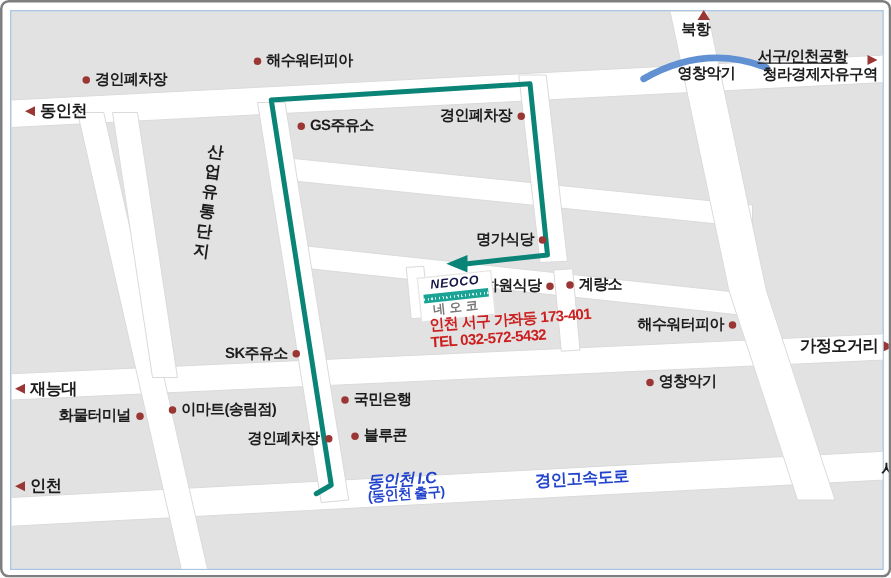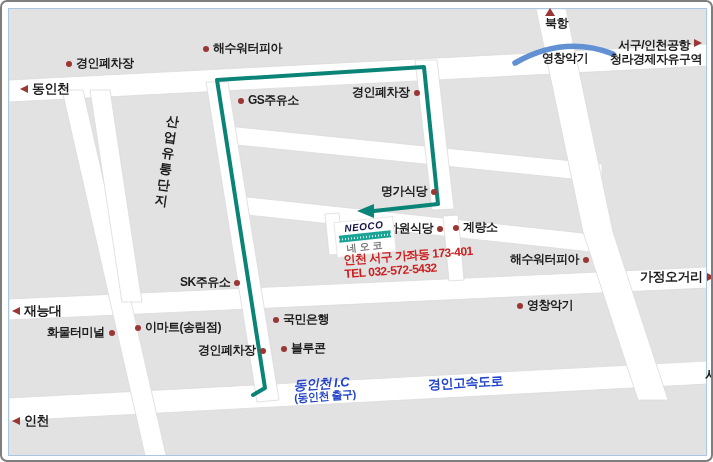--- a/index.html
+++ b/index.html
@@ -17,21 +17,21 @@
     position:absolute;display:flex;align-items:center;gap:4px;white-space:nowrap;
     font-size:12px;font-weight:bold;color:#1c1c1c;letter-spacing:-0.5px;line-height:1.1;
   }
   .lm.big{font-size:13px;}
   .dot{width:6px;height:6px;border-radius:50%;background:#9a3634;flex:0 0 auto;}
   .tri-l{width:0;height:0;border-top:4px solid transparent;border-bottom:4px solid transparent;border-right:8px solid #9a3634;flex:0 0 auto;}
   .tri-r{width:0;height:0;border-top:4px solid transparent;border-bottom:4px solid transparent;border-left:8px solid #9a3634;flex:0 0 auto;}
   .tri-u{width:0;height:0;border-left:5px solid transparent;border-right:5px solid transparent;border-bottom:8px solid #9a3634;}
   .col{flex-direction:column;gap:1px;}
   .col.right{align-items:flex-end;}
-  .row{display:flex;align-items:flex-start;gap:4px;}
+  .row{display:flex;align-items:flex-end;gap:16px;text-decoration:underline;}
   #lm-industrial{
     width:15px;word-break:break-all;white-space:normal;line-height:16px;font-size:13px;
     transform:rotate(8deg);transform-origin:top center;letter-spacing:0;
   }
   #neoco-card{
     position:absolute;left:334px;top:218px;width:52px;background:#fff;padding:2px 3px;
     transform:rotate(-6deg);text-align:center;box-shadow:0 0 0 1px #e6e6e6;
   }
   .neoco-en{font-size:10px;font-weight:900;font-style:italic;color:#16164a;letter-spacing:.5px;line-height:10px;}
   .neoco-bar{height:7px;margin:1px 0;background:#1ba496;
@@ -83,21 +83,21 @@
       <path d="M513,61 Q562,33 611,52" fill="none" stroke="#6191d3" stroke-width="5.5" stroke-linecap="round"></path>
       <polyline points="251,393 263,386 215,78 422,65 436,202 372,209" fill="none" stroke="#0b8478" stroke-width="4" stroke-linejoin="round" stroke-linecap="round"></polyline>
       <polygon points="372,202 372,216 355,209" fill="#0b8478"></polygon>
     </g>
   </svg>
 
   <div class="lm big" style="left:18px;top:80px">
     <span class="tri-l"></span>
     <span>동인천</span>
   </div>
-  <div class="lm col" style="left:543px;top:6px;align-items:flex-start">
+  <div class="lm col" style="left:543px;top:6px;align-items:flex-end">
     <span class="tri-u"></span>
     <span>북항</span>
   </div>
   <div class="lm col right" style="left:600px;top:37px;right:auto;width:100px">
     <span class="row">
       <span>서구/인천공항</span>
       <span class="tri-r"></span>
     </span>
     <span>청라경제자유구역</span>
   </div>
@@ -106,21 +106,21 @@
     <span>재능대</span>
   </div>
   <div class="lm big" style="left:638px;top:268px">
     <span>가정오거리</span>
     <span class="tri-r"></span>
   </div>
   <div class="lm big" style="left:703px;top:366px">
     <span>서울</span>
     <span class="tri-r"></span>
   </div>
-  <div class="lm big" style="left:10px;top:412px">
+  <div class="lm big" style="left:10px;top:380px">
     <span class="tri-l"></span>
     <span>인천</span>
   </div>
 
   <div class="lm" style="left:64px;top:55px">
     <span class="dot"></span>
     <span>경인폐차장</span>
   </div>
   <div class="lm" style="left:201px;top:40px">
     <span class="dot"></span>

